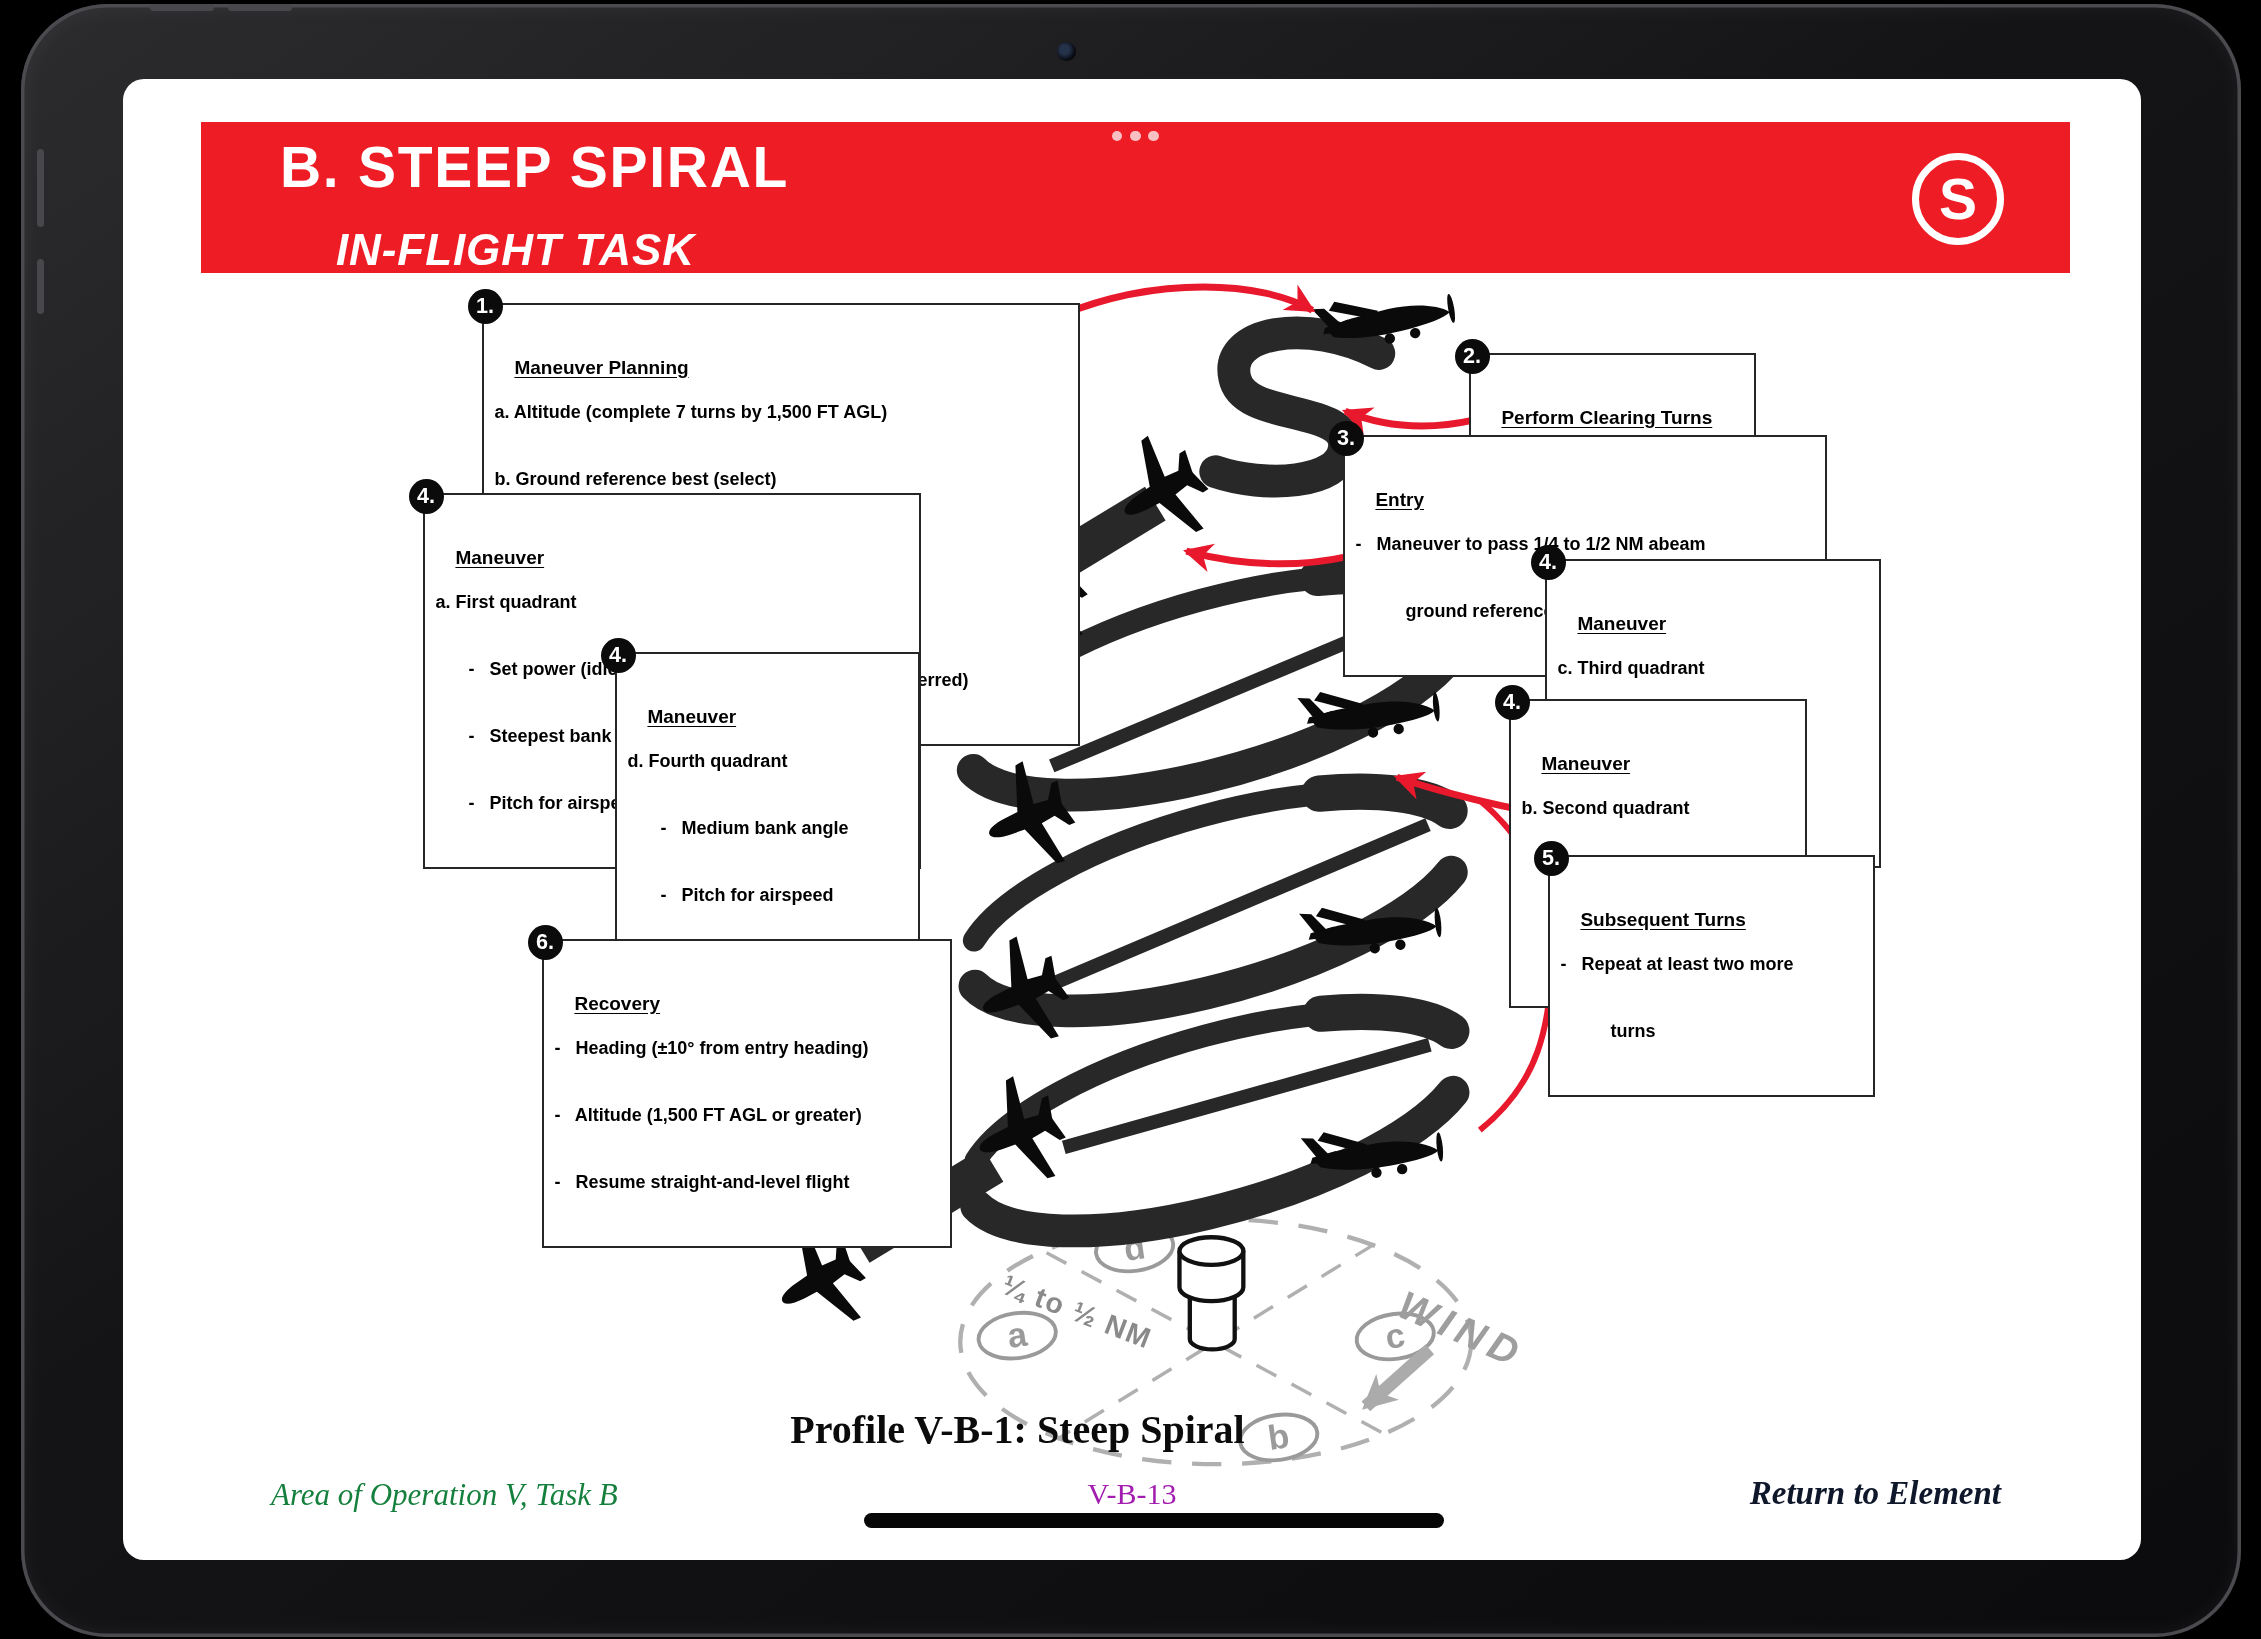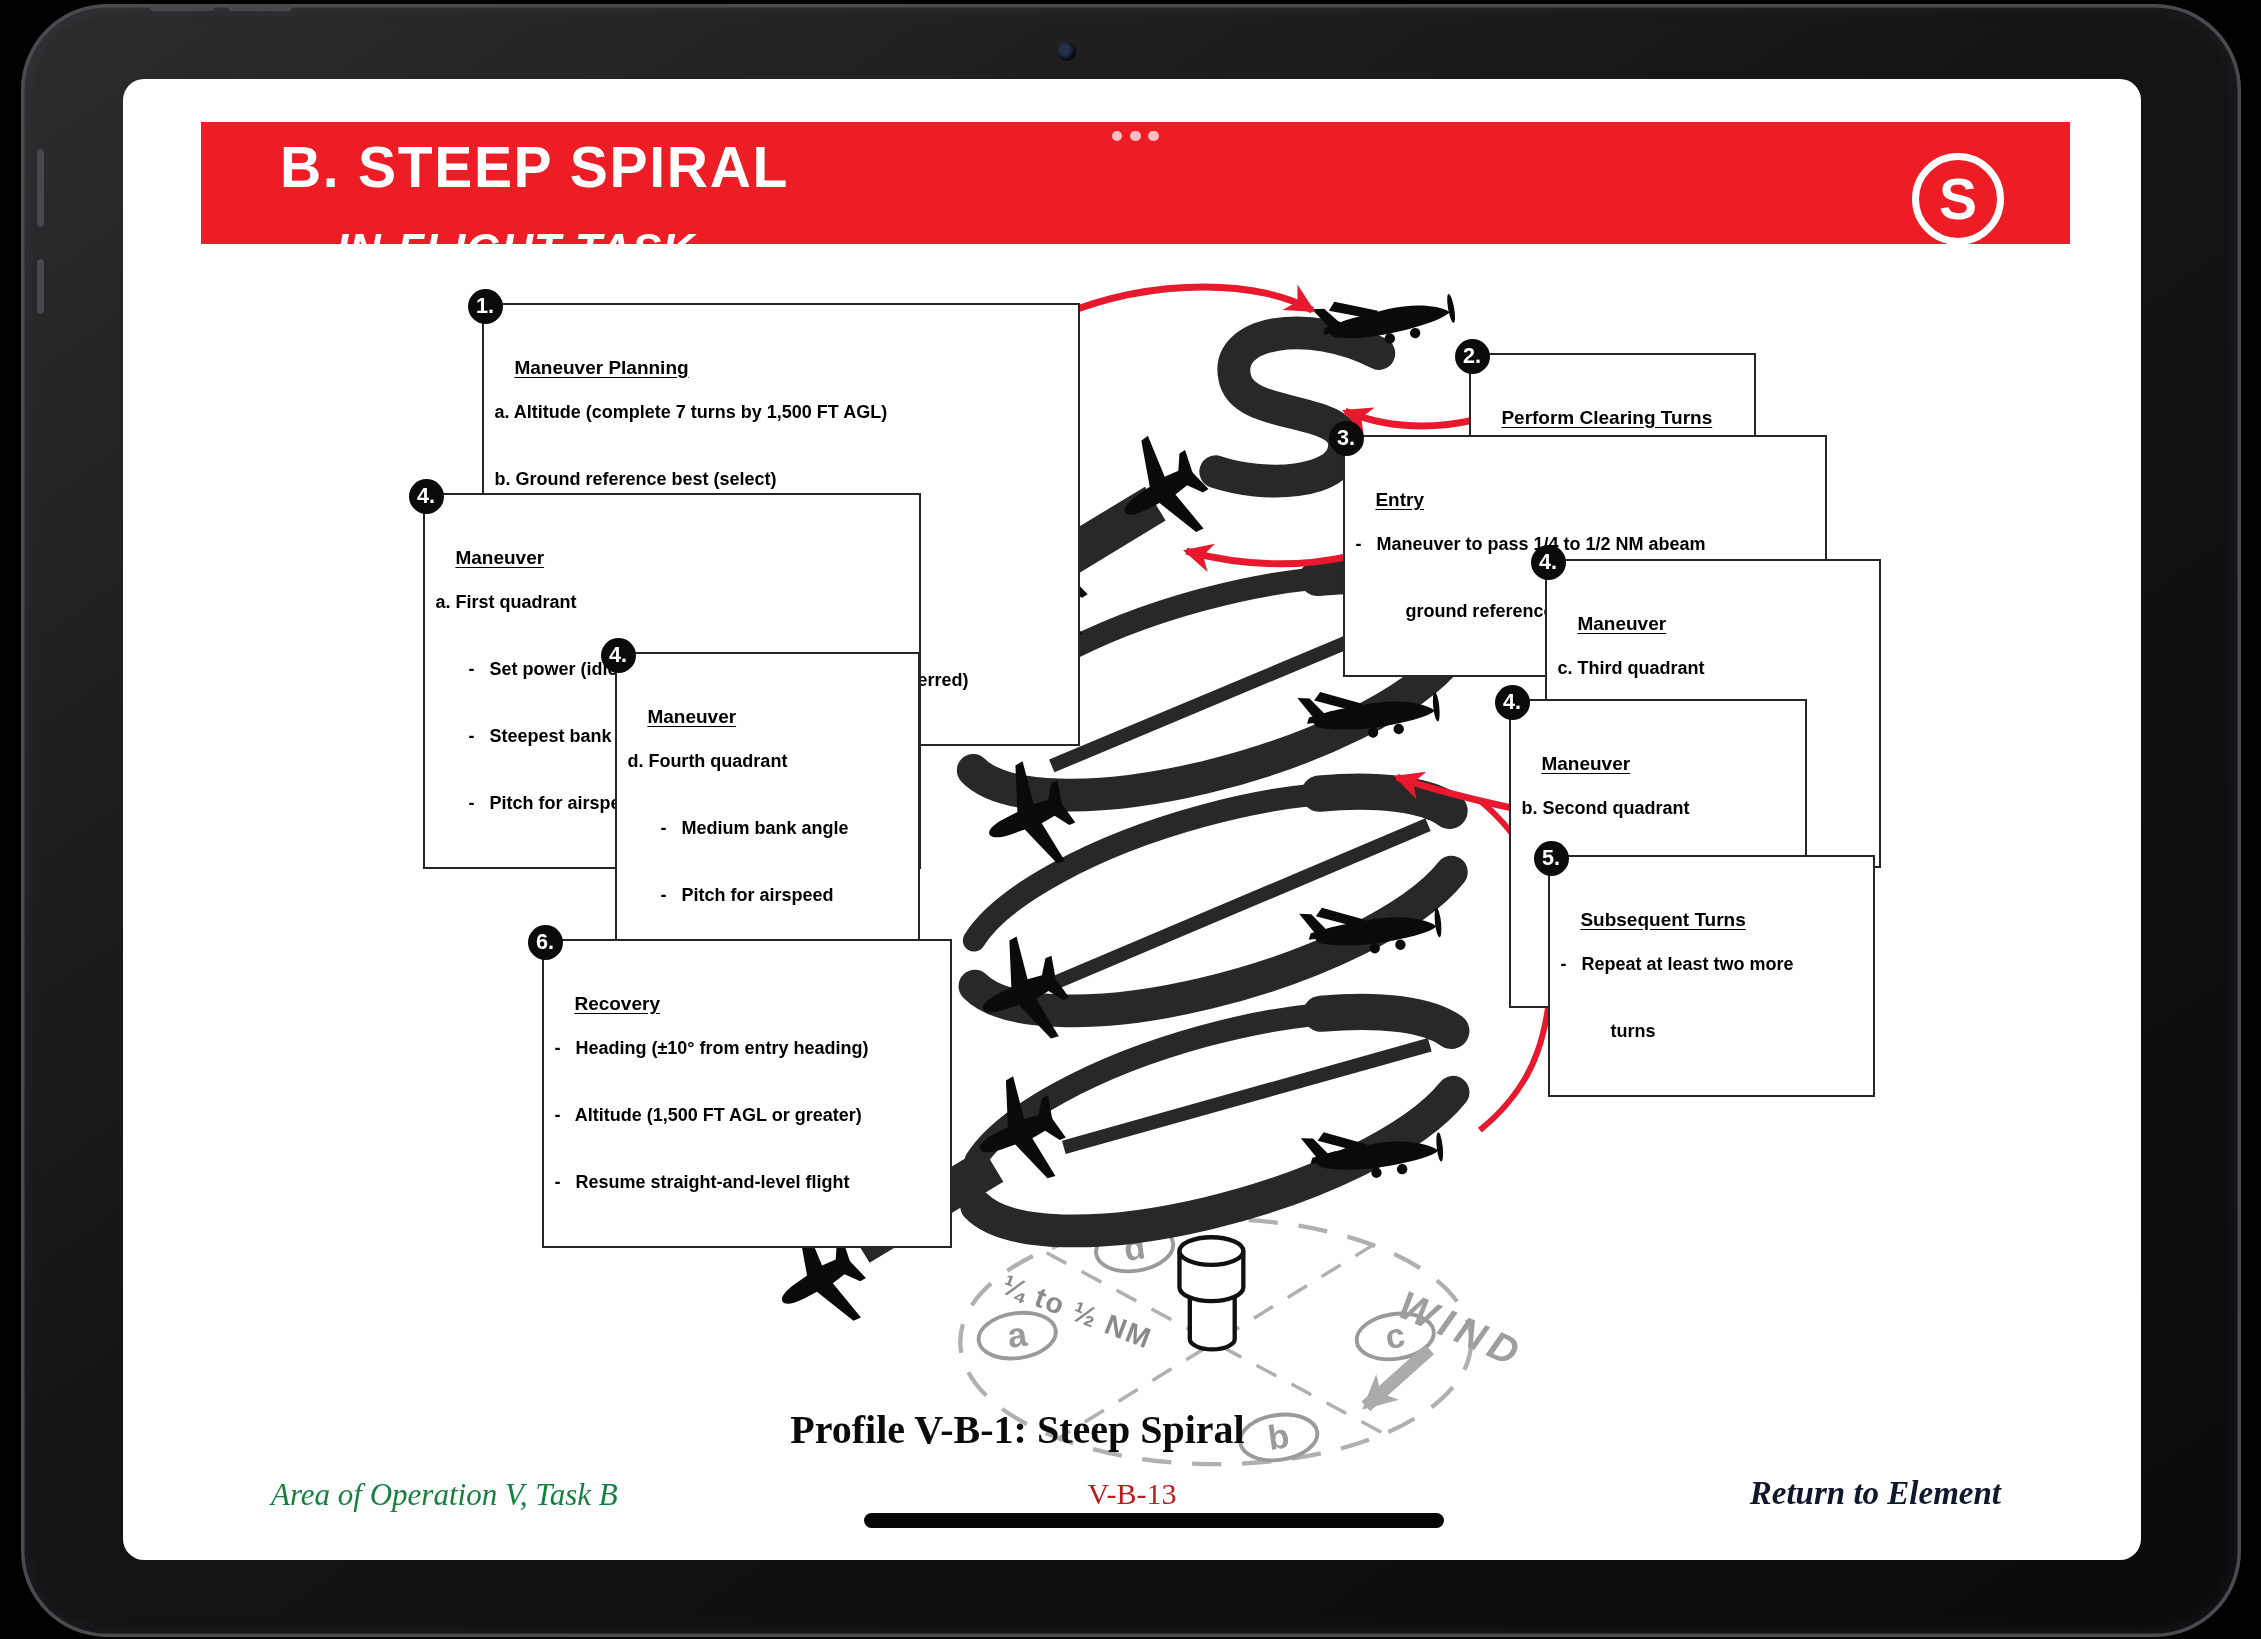--- a/index.html
+++ b/index.html
@@ -18,21 +18,21 @@
     background:radial-gradient(circle at 40% 40%,#24324a 0 28%,#05060a 70%);}
 
   
   .screen{position:absolute;left:123px;top:79px;width:2018px;height:1481px;background:#ffffff;
     border-radius:21px;overflow:hidden;}
 
   .mt-dots{position:absolute;left:989px;top:52px;display:flex;gap:7.8px;z-index:9;}
   .mt-dots span{width:10.4px;height:10.4px;border-radius:50%;background:rgba(255,255,255,.72);}
 
   
-  .hdr{position:absolute;left:78px;top:43px;width:1869px;height:122px;background:#ee1c25;z-index:2;}
+  .hdr{position:absolute;left:78px;top:43px;width:1869px;height:151px;background:#ee1c25;z-index:2;}
   .hdr .title{position:absolute;left:79px;top:12px;color:#fff;font-size:57px;font-weight:bold;letter-spacing:1.7px;}
   .hdr .subtitle{position:absolute;left:135px;top:83px;color:#fff;font-size:44px;font-weight:bold;font-style:italic;letter-spacing:0.9px;margin-top:20px;}
   .logo{position:absolute;left:1711px;top:31px;width:78px;height:78px;border:7px solid #fff;border-radius:50%;
     display:flex;align-items:center;justify-content:center;color:#fff;font-size:57px;font-weight:bold;}
 
   
   svg.art{position:absolute;left:0;top:0;width:2018px;height:1481px;z-index:3;}
 
   .abox{position:absolute;z-index:4;background:#fff;border:2.6px solid #262626;padding:6px 10.4px 7.8px 10.4px;
     font-weight:bold;font-size:18px;line-height:1.24;color:#000;white-space:pre;}
@@ -42,21 +42,21 @@
   .abox .cont{padding-left:50px;}
   .badge{position:absolute;left:-16.4px;top:-16.4px;width:35px;height:35px;border-radius:50%;background:#0b0b0b;
     color:#fff;font-size:21.6px;font-weight:bold;display:flex;align-items:center;justify-content:center;z-index:5;}
 
   
   .caption{position:absolute;left:0;top:1327px;width:1789px;text-align:center;z-index:4;
     font-family:"Liberation Serif",serif;font-weight:bold;font-size:40px;color:#0b0b0b;}
   .foot-l{position:absolute;left:148px;top:1398px;z-index:4;font-family:"Liberation Serif",serif;
     font-style:italic;font-size:31px;color:#15803d;}
   .foot-c{position:absolute;left:0;top:1398px;width:2018px;text-align:center;z-index:4;
-    font-family:"Liberation Serif",serif;font-size:30px;color:#b91c1c;}
+    font-family:"Liberation Serif",serif;font-size:30px;color:#a21caf;}
   .foot-r{position:absolute;right:140px;top:1396px;z-index:4;font-family:"Liberation Serif",serif;
     font-weight:bold;font-style:italic;font-size:33px;color:#0f172a;}
   .home-bar{position:absolute;left:741px;top:1434px;width:580px;height:14.7px;border-radius:7.8px;background:#070707;z-index:5;}
 </style>
 </head>
 <body>
 
 <div class="tablet">
   <div class="hw-btn b1"></div>
   <div class="hw-btn b2"></div>

